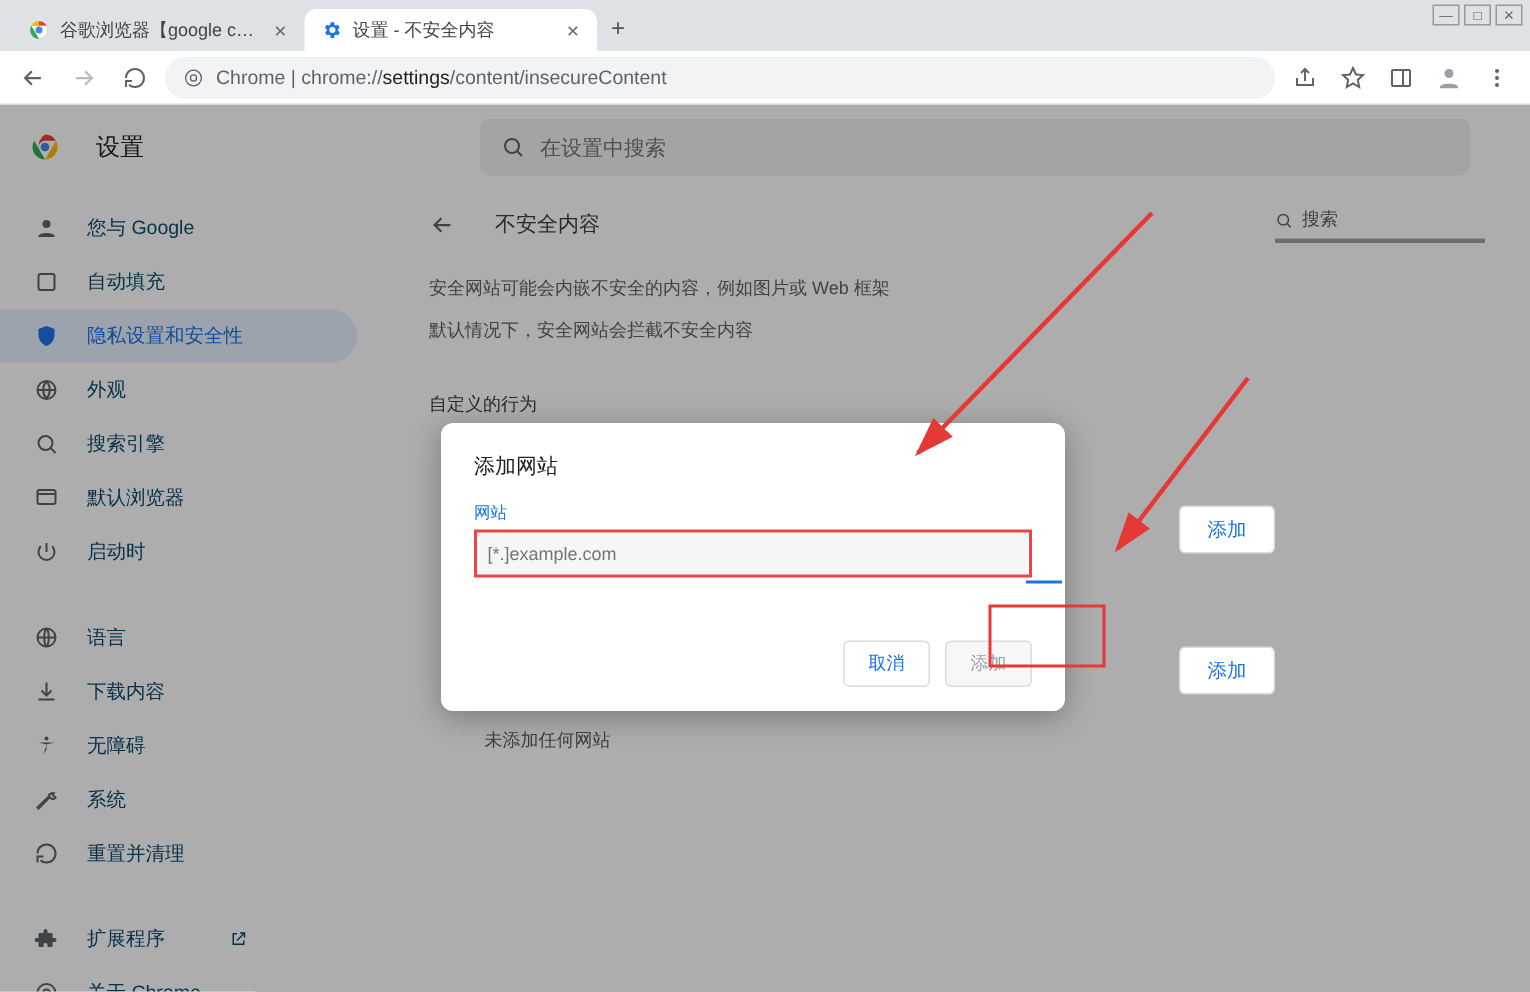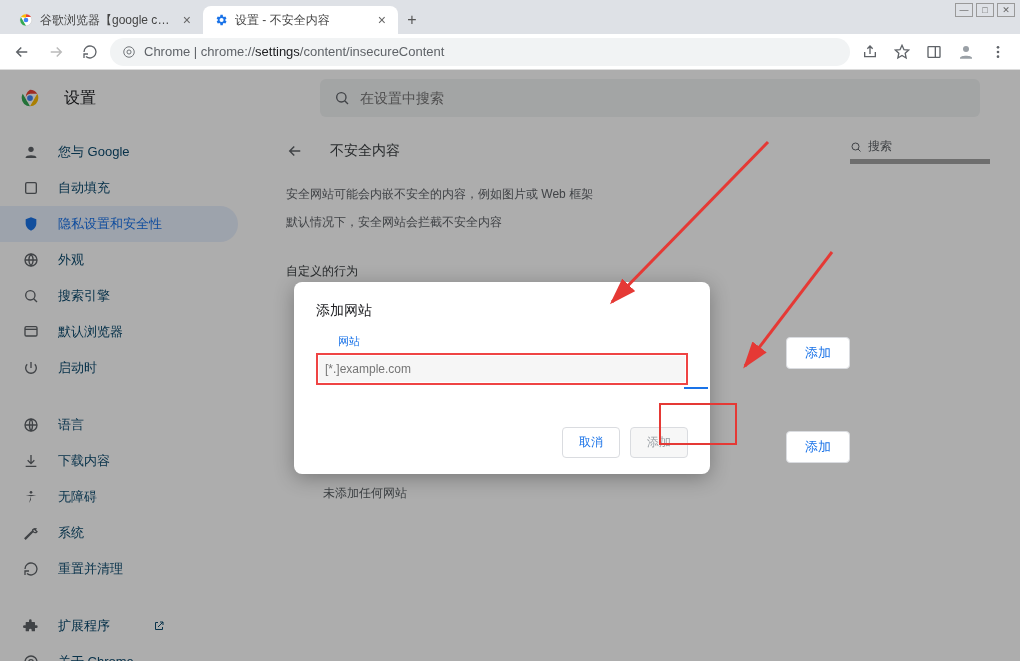--- a/index.html
+++ b/index.html
@@ -49,33 +49,33 @@
     .side-item.active { background: #e8f0fe; color: #1a73e8; }
     .side-item .icon { width: 18px; color: #5f6368; display: flex; align-items: center; justify-content: center; }
     .side-item.active .icon { color: #1a73e8; }
     .side-sep { height: 1px; margin: 10px 0; }
 
     
     .content { flex: 1; padding: 12px 30px; color: #3c4043; }
     .content-head { display: flex; align-items: center; gap: 26px; margin-bottom: 10px; }
     .content-head .back { color: #5f6368; cursor: pointer; }
     .content-head .ctitle { font-size: 14px; flex: 1; }
-    .srch { color: #5f6368; font-size: 12px; border-bottom: 5px solid #a3a3a3; padding-bottom: 4px; width: 140px; display: flex; gap: 6px; align-items: center; }
+    .srch { color: #5f6368; font-size: 12px; border-bottom: 3px solid #a3a3a3; padding-bottom: 4px; width: 140px; display: flex; gap: 6px; align-items: center; }
     .ctext { font-size: 12px; color: #5f6368; margin: 20px 0 8px 0; line-height: 1.7; }
     .section-lbl { font-size: 12px; color: #3c4043; margin-top: 30px; }
 
     .action-row { position: absolute; }
     .add-btn { background: #fff; border: 1px solid #dadce0; border-radius: 4px; padding: 6px 18px; font-size: 13px; color: #1a73e8; cursor: pointer; }
 
     .notadded { font-size: 12px; color: #3c4043; position: absolute; }
 
     
     .dialog { position: absolute; z-index: 20; left: 294px; top: 282px; width: 416px; background: #fff; border-radius: 8px; box-shadow: 0 4px 20px rgba(0,0,0,.3); padding: 20px 22px 16px 22px; }
     .dlg-title { font-size: 14px; color: #202124; }
-    .dlg-lbl { font-size: 11px; color: #1a73e8; margin-top: 14px; margin-left: 22px; }
+    .dlg-lbl { font-size: 11px; color: #1a73e8; margin-top: 14px; }
     .dlg-input-wrap { border: 2px solid #ef4444; margin-top: 4px; padding: 1px; }
     .dlg-input { width: 100%; height: 26px; border: none; outline: none; padding: 0 6px; font-size: 12px; color: #666; background: #f6f6f6; }
     .dlg-underline { height: 2px; background: #1a73e8; width: 24px; margin-left: 368px; margin-top: 2px; }
     .dlg-btns { display: flex; justify-content: flex-end; gap: 10px; margin-top: 38px; align-items: center; }
     .dlg-btn { border: 1px solid #dadce0; background: #fff; border-radius: 4px; padding: 6px 16px; font-size: 12px; cursor: pointer; }
     .dlg-btn.primary { color: #1a73e8; }
     .dlg-btn.muted { color: #9aa0a6; background: #f7f7f7; }
     .red-box { position: absolute; border: 2px solid #e53935; z-index: 21; pointer-events: none; }
 
     

